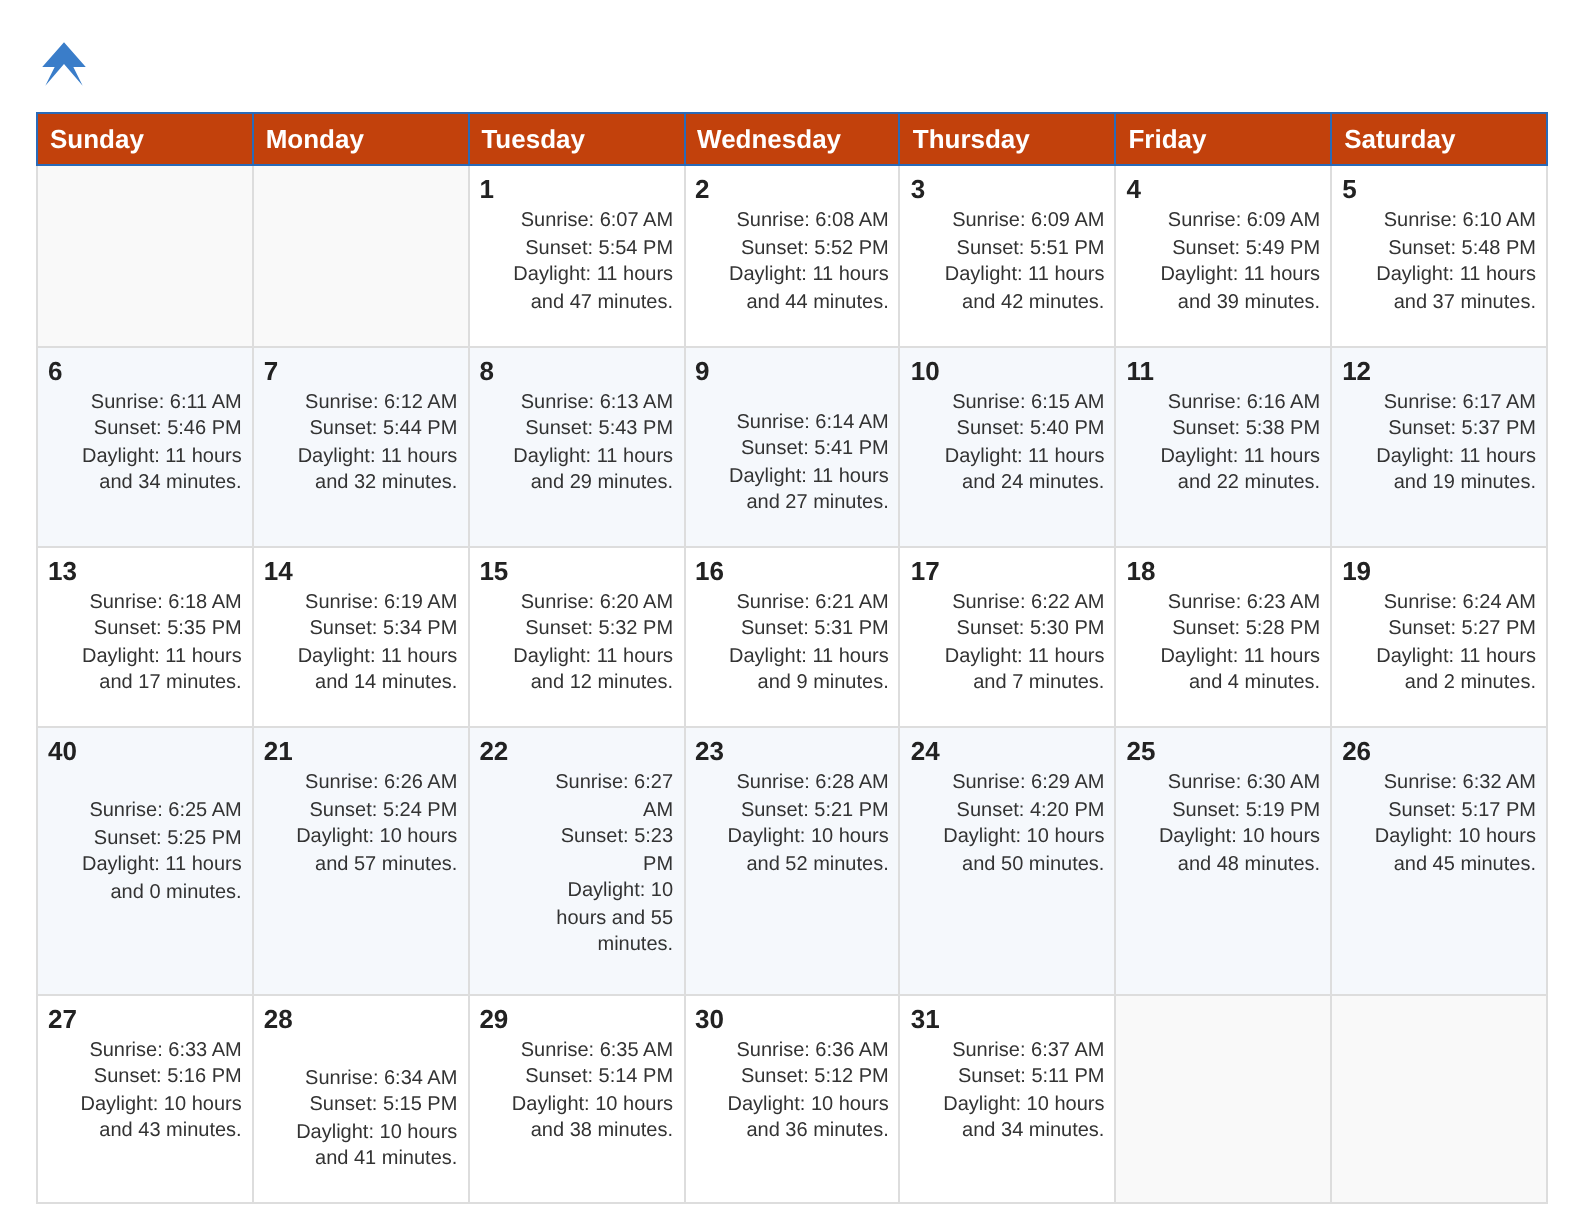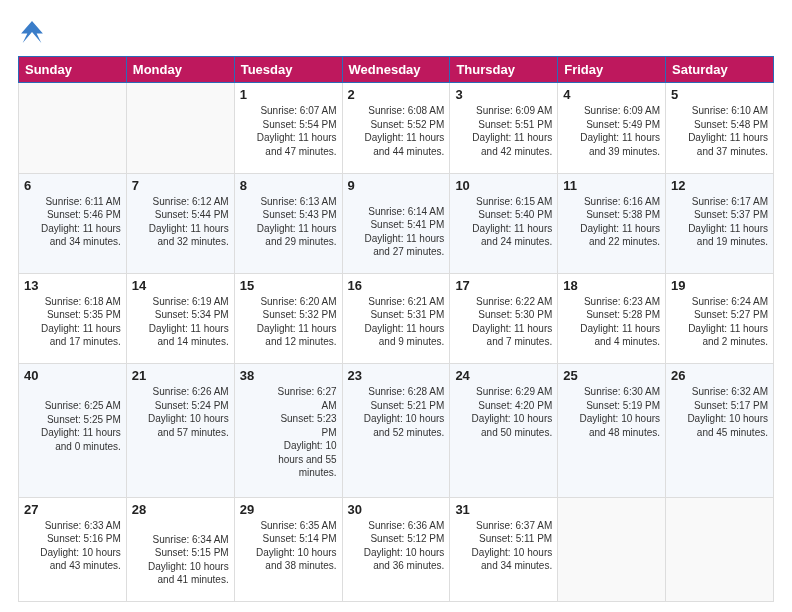--- a/index.html
+++ b/index.html
@@ -55,21 +55,21 @@
       color: #555;
     }
     .calendar {
       flex: 1;
       border: 1px solid #ccc;
       border-collapse: collapse;
       width: 100%;
       table-layout: fixed;
     }
     .calendar th {
-      background-color: #be185d;
+      background-color: #c2410c;
       color: #fff;
       text-align: left;
       padding: 5px 6px;
       font-size: 13px;
       font-weight: bold;
       border: 1px solid #2a6ab8;
     }
     .calendar td {
       vertical-align: top;
       padding: 4px 5px;
@@ -261,21 +261,21 @@
 Sunset: 5:25 PM
 Daylight: 11 hours and 0 minutes.</div>
           </td>
           <td>
             <span class="day-num">21</span>
             <div class="day-info" style="white-space: pre-line;">Sunrise: 6:26 AM
 Sunset: 5:24 PM
 Daylight: 10 hours and 57 minutes.</div>
           </td>
           <td>
-            <span class="day-num">38</span>
+            <span class="day-num">22</span>
             <div class="day-info" style="white-space: pre-line; margin-left: 36px;">Sunrise: 6:27 AM
 Sunset: 5:23 PM
 Daylight: 10 hours and 55 minutes.</div>
           </td>
           <td>
             <span class="day-num">23</span>
             <div class="day-info" style="white-space: pre-line;">Sunrise: 6:28 AM
 Sunset: 5:21 PM
 Daylight: 10 hours and 52 minutes.</div>
           </td>

